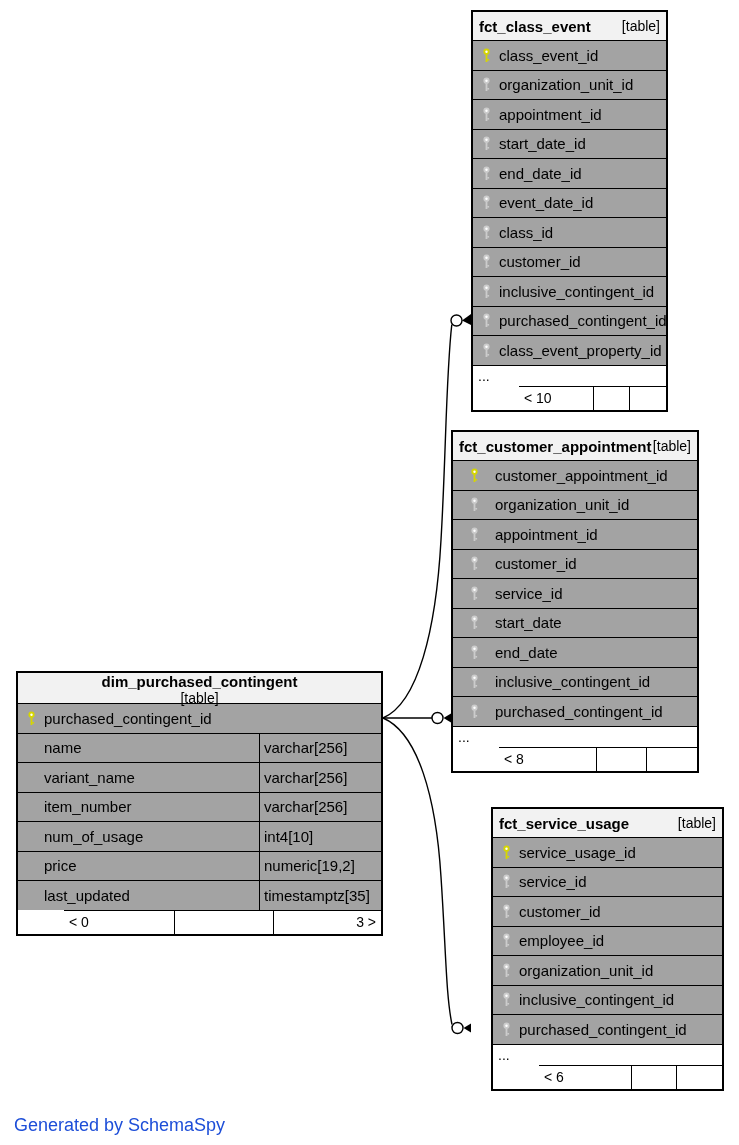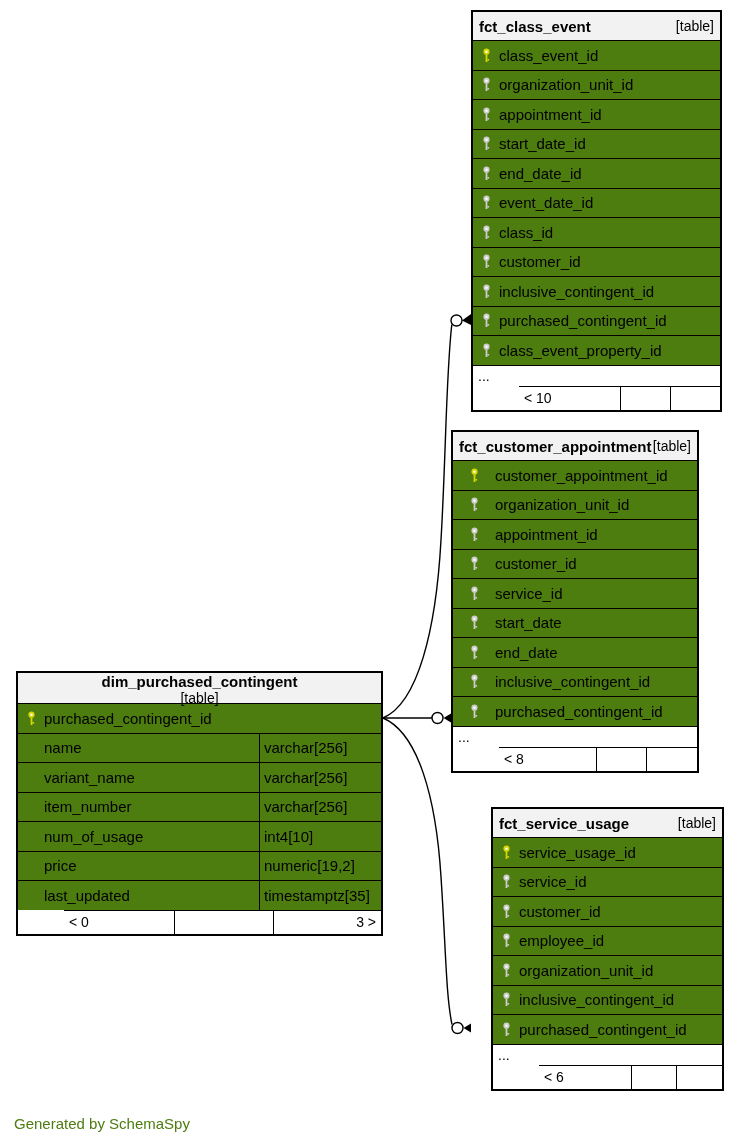--- a/index.html
+++ b/index.html
@@ -9,34 +9,34 @@
     width: 739px; height: 1145px;
     font-family: "Liberation Sans", "DejaVu Sans", sans-serif;
     color: #000;
     overflow: hidden;
   }
   #connectors { position:absolute; left:0; top:0; z-index:1; }
   .tbl {
     position:absolute; z-index:2;
     border:2px solid #000; background:#fff;
   }
-  .tbl-fce { left:471px; top:10px;  width:251px; }
+  .tbl-fce { left:471px; top:10px;  width:197px; }
   .tbl-fca { left:451px; top:430px; width:248px; }
   .tbl-fsu { left:491px; top:807px; width:233px; }
   .tbl-dim { left:16px;  top:671px; width:367px; }
 
   .thead {
     display:flex; justify-content:space-between; align-items:center;
     background:#f2f2f2; height:28px; padding:0 6px;
   }
   .tbl-dim .thead { height:30px;flex-direction:column; }
   .ttitle { font-weight:bold; font-size:15px; }
   .ttype  { font-size:14px; }
 
-  .crow { display:flex; align-items:center; height:29.5px; border-top:1px solid #000; background:#4d7c0f; }
+  .crow { display:flex; align-items:center; height:29.5px; border-top:1px solid #000; background:#a3a3a3; }
   .kslot { flex:0 0 26px; display:flex; justify-content:center; align-items:center; }
   .tbl-fca .kslot { flex:0 0 42px; }
   .cname { font-size:15px; white-space:nowrap; }
   .tbl-dim .cname { flex:0 0 215px; }
   .ctype { flex:1; align-self:stretch; display:flex; align-items:center;
            border-left:1px solid #000; padding-left:4px; font-size:15px; white-space:nowrap; }
 
   .erow { height:21px; border-top:1px solid #000; font-size:14px;
           display:flex; align-items:center; padding:0 5px; }
 
@@ -46,21 +46,21 @@
   .tbl-fce .fcell:nth-child(1), .tbl-fsu .fcell:nth-child(1) { flex:0 0 50%; }
   .tbl-fce .fcell:nth-child(2), .tbl-fsu .fcell:nth-child(2) { flex:0 0 25%; }
   .tbl-fce .fcell:nth-child(3), .tbl-fsu .fcell:nth-child(3) { flex:1; }
   .tbl-fca .fcell:nth-child(1) { flex:0 0 49%; }
   .tbl-fca .fcell:nth-child(2) { flex:0 0 25%; }
   .tbl-fca .fcell:nth-child(3) { flex:1; }
   .tbl-dim .fcell:nth-child(1) { flex:0 0 34.6%; }
   .tbl-dim .fcell:nth-child(2) { flex:0 0 31.3%; }
   .tbl-dim .fcell:nth-child(3) { flex:1; justify-content:flex-end; }
 
-  .footnote { position:absolute; left:14px; top:1115px; font-size:15px; color:#4d7c0f; z-index:2; }
+  .footnote { position:absolute; left:14px; top:1115px; font-size:18px; color:#1d4ed8; z-index:2; }
 </style>
 </head>
 <body>
 
 <svg id="connectors" width="739" height="1145" viewBox="0 0 739 1145" xmlns="http://www.w3.org/2000/svg">
   <g fill="none" stroke="#000" stroke-width="1.4">
     <path d="M 383 718 C 418 703, 436 630, 441 540 C 446 455, 446 375, 451.8 324.5"></path>
     <path d="M 383 718 L 432 718"></path>
     <path d="M 383 718 C 418 733, 436 797, 441 877 C 446 952, 446 996, 452 1024.5"></path>
   </g>

